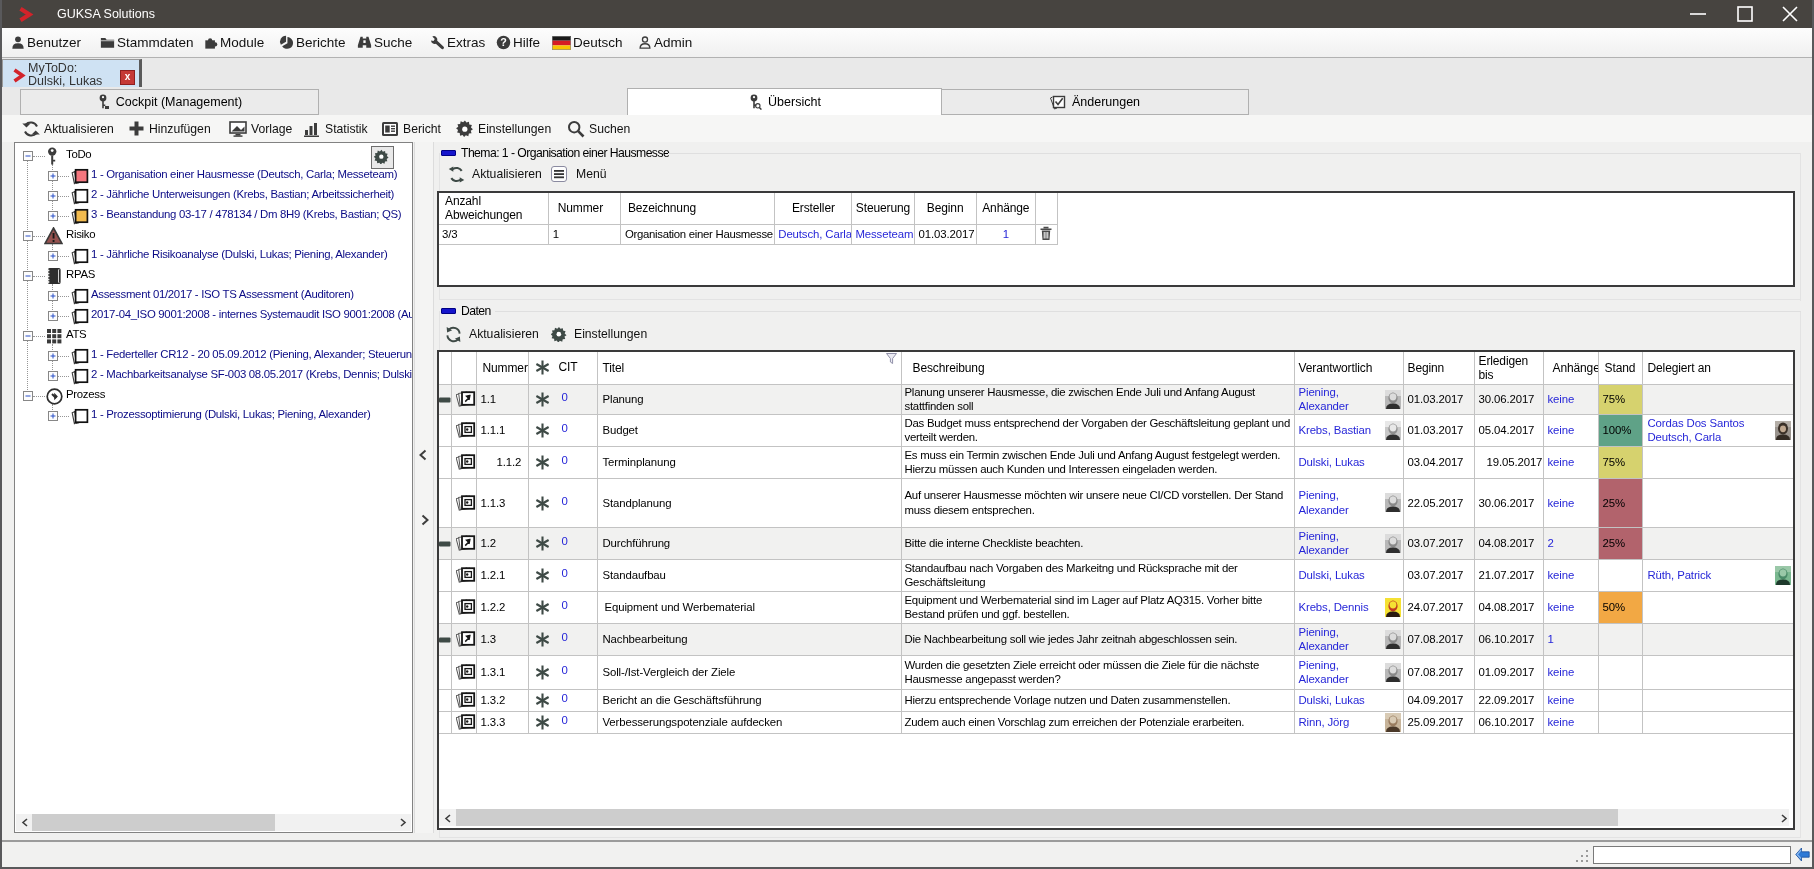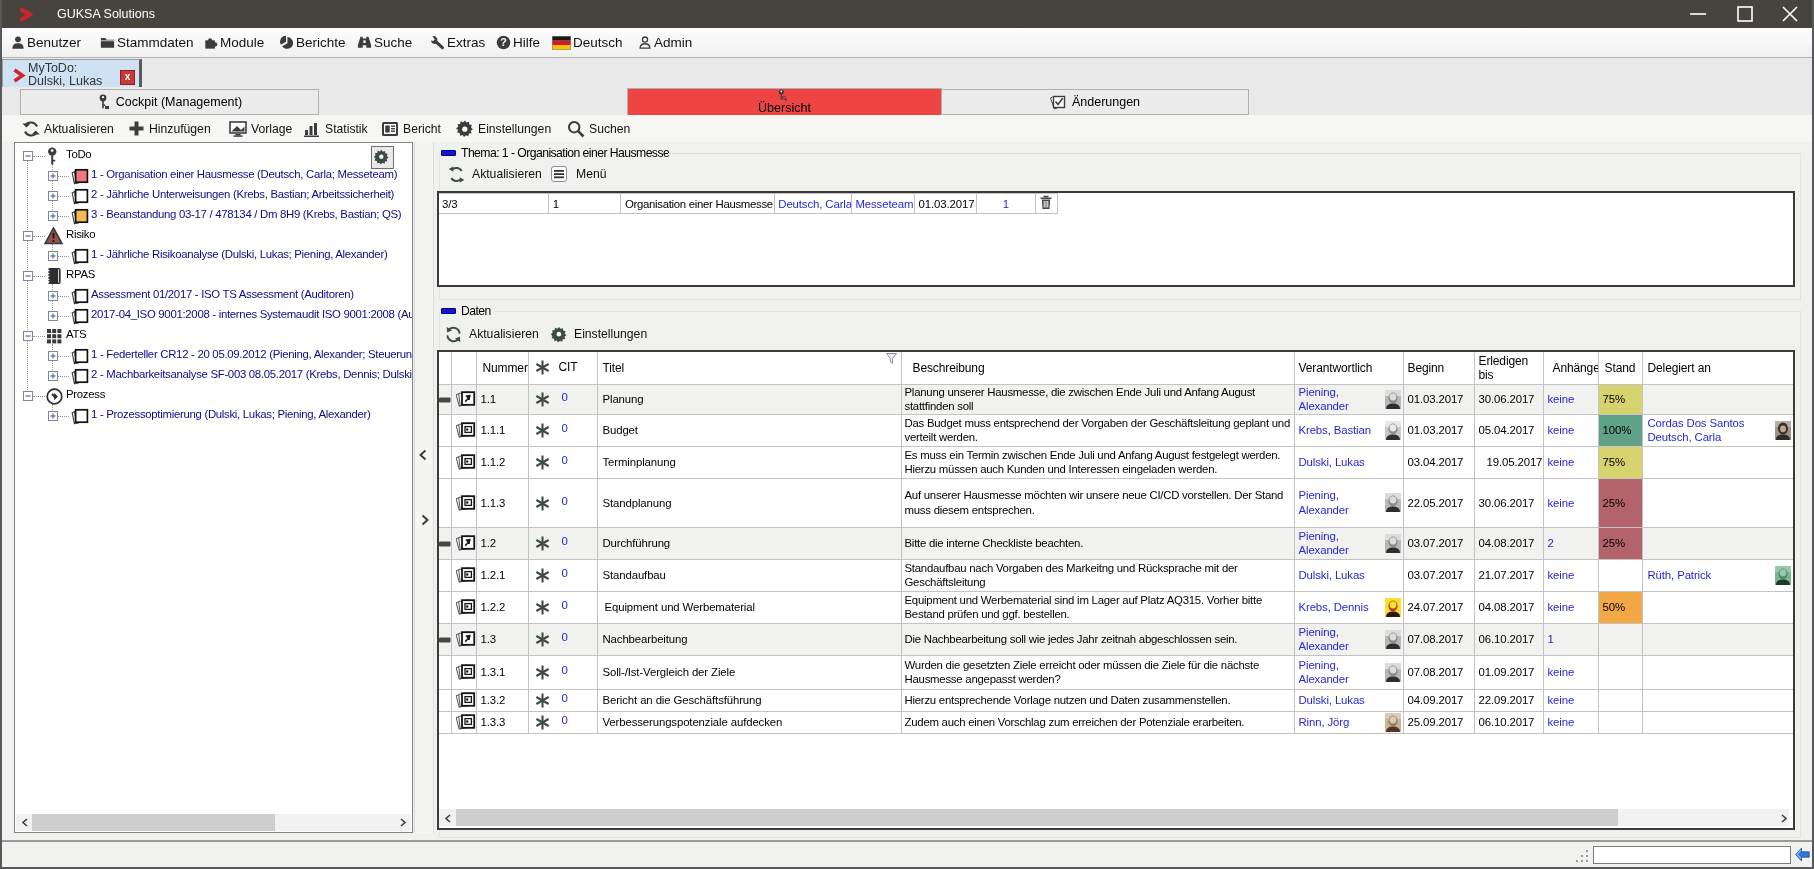--- a/index.html
+++ b/index.html
@@ -15,21 +15,21 @@
 .mitem svg{margin-right:2px;}
 
 #tabarea{position:absolute;left:2px;top:58px;width:1810px;height:30px;background:#e9e9e9;}
 #mytab{position:absolute;left:0px;top:1px;width:136px;height:27px;background:#cfe2f3;border:1px solid #9a9a9a;border-right:3px solid #5a5a5a;border-bottom:none;}
 #mytab .l1{position:absolute;left:25px;top:1px;font-size:12.5px;color:#333;}
 #mytab .l2{position:absolute;left:25px;top:14px;font-size:12.5px;color:#333;}
 #mytab .x{position:absolute;left:117px;top:10px;width:13px;height:13px;background:#c53936;border:1px solid #8e1f1f;color:#fff;font-size:10px;font-weight:bold;text-align:center;line-height:12px;}
 
 #subtabs{position:absolute;left:2px;top:88px;width:1810px;height:27px;background:#e9e9e9;border-bottom:1px solid #a8a8a8;}
 .stab{position:absolute;top:1px;height:24px;background:#ebebeb;border:1px solid #b0b0b0;display:flex;align-items:center;justify-content:center;font-size:12.5px;color:#000;}
-.stab.active{background:#ef4444;height:26px;top:0;border-bottom:none;z-index:3;flex-direction:column;}
+.stab.active{background:#ffffff;height:26px;top:0;border-bottom:none;z-index:3;}
 .stab svg{margin-right:6px;}
 
 #toolbar{position:absolute;left:2px;top:115px;width:1810px;height:27px;background:#f6f6f5;}
 .titem{position:absolute;top:0;height:27px;display:flex;align-items:center;font-size:12.2px;color:#111;}
 .titem svg{margin-right:4px;}
 
 #content{position:absolute;left:0;top:142px;width:1814px;height:701px;background:#f0f0ef;}
 #treepanel{position:absolute;left:14px;top:0px;width:397px;height:689px;background:#fff;border:1px solid #828282;overflow:hidden;}
 .trow{position:absolute;font-size:11.4px;letter-spacing:-0.3px;color:#0b0b86;white-space:nowrap;}
 .trow.root{color:#000;}
@@ -517,20 +517,30 @@
               <col style="width:109px">
               <col style="width:72px">
               <col style="width:154px">
               <col style="width:77px">
               <col style="width:62px">
               <col style="width:62px">
               <col style="width:59px">
               <col style="width:22px">
             </colgroup>
       <tbody>
+              <tr style="height:31px">
+        <th style="padding-left:6px">Anzahl<br>Abweichungen</th>
+        <th style="padding-left:9px">Nummer</th>
+        <th style="padding-left:7px">Bezeichnung</th>
+        <th style="text-align:center">Ersteller</th>
+        <th style="text-align:center">Steuerung</th>
+        <th style="text-align:center">Beginn</th>
+        <th style="text-align:center">Anhänge</th>
+        <th></th>
+      </tr>
       <tr style="height:20px">
         <td style="padding-left:3px">3/3</td>
         <td style="padding-left:4px">1</td>
         <td style="padding-left:4px;letter-spacing:-0.3px">Organisation einer Hausmesse</td>
         <td class="link" style="padding-left:3px">Deutsch, Carla</td>
         <td class="link" style="padding-left:3px">Messeteam</td>
         <td style="padding-left:4px">01.03.2017</td>
         <td class="link" style="text-align:center">1</td>
         <td style="text-align:center;padding:0"><svg width="14" height="15" viewBox="0 0 14 15">
                     <path d="M4.5 1.5 h5 M1.5 3.2 h11" stroke="#4a4a4a" stroke-width="1.6" fill="none"></path>
@@ -693,21 +703,21 @@
 <td class="c0"></td>
 <td class="c1">
                   <svg width="20" height="20" viewBox="0 0 20 20">
                     <rect x="1.5" y="4" width="11" height="12" fill="#fff" stroke="#555" stroke-width="1" transform="rotate(-15 7 10)"></rect>
                     <rect x="3.4" y="3.6" width="11" height="12.4" fill="#fff" stroke="#555" stroke-width="1" transform="rotate(-7 8.9 9.8)"></rect>
                     <rect x="6" y="3.2" width="12.2" height="12.6" fill="#fff" stroke="#161616" stroke-width="1.8"></rect>
                     <rect x="9" y="6.6" width="6.4" height="5.8" fill="none" stroke="#161616" stroke-width="1.3"></rect>
                     <circle cx="11.2" cy="9.5" r="1.2" fill="#161616"></circle>
                   </svg>
                 </td>
-<td style="padding-left:4px">1.1.2</td>
+<td style="padding-left:20px">1.1.2</td>
 <td class="astcell">
                   <svg class="ast" width="15" height="15" viewBox="0 0 15 15">
                     <g stroke="#3e4a46" stroke-width="2.1">
                       <line x1="7.5" y1="0.5" x2="7.5" y2="14.5"></line>
                       <line x1="1.4" y1="4" x2="13.6" y2="11"></line>
                       <line x1="13.6" y1="4" x2="1.4" y2="11"></line>
                     </g>
                   </svg>
                   <span class="link zero">0</span>
                 </td>

